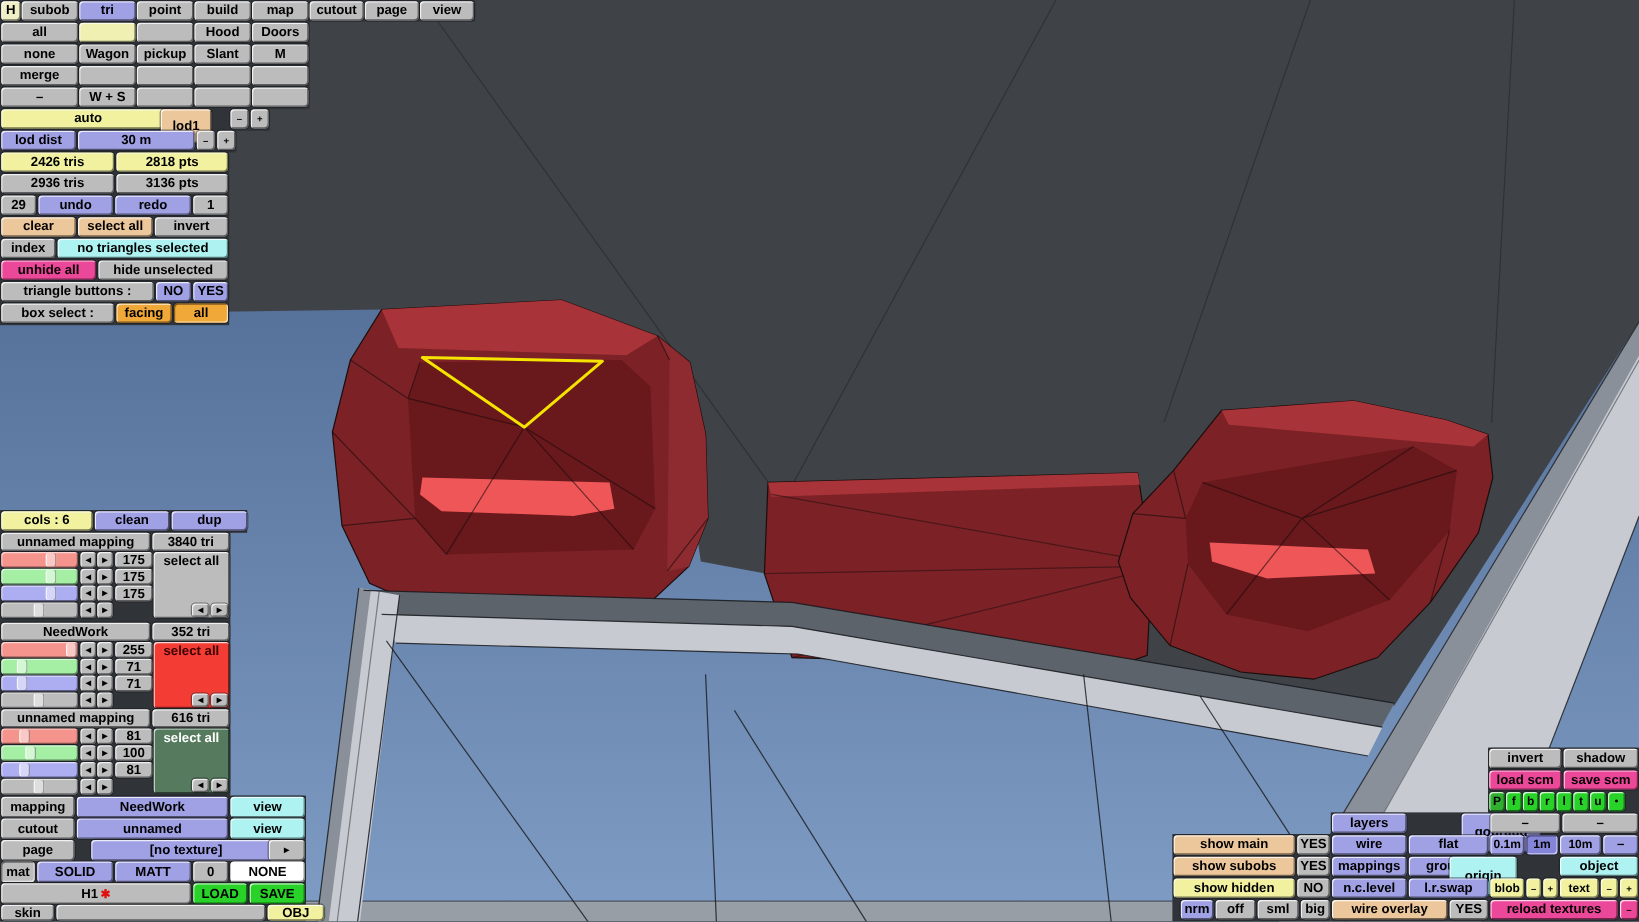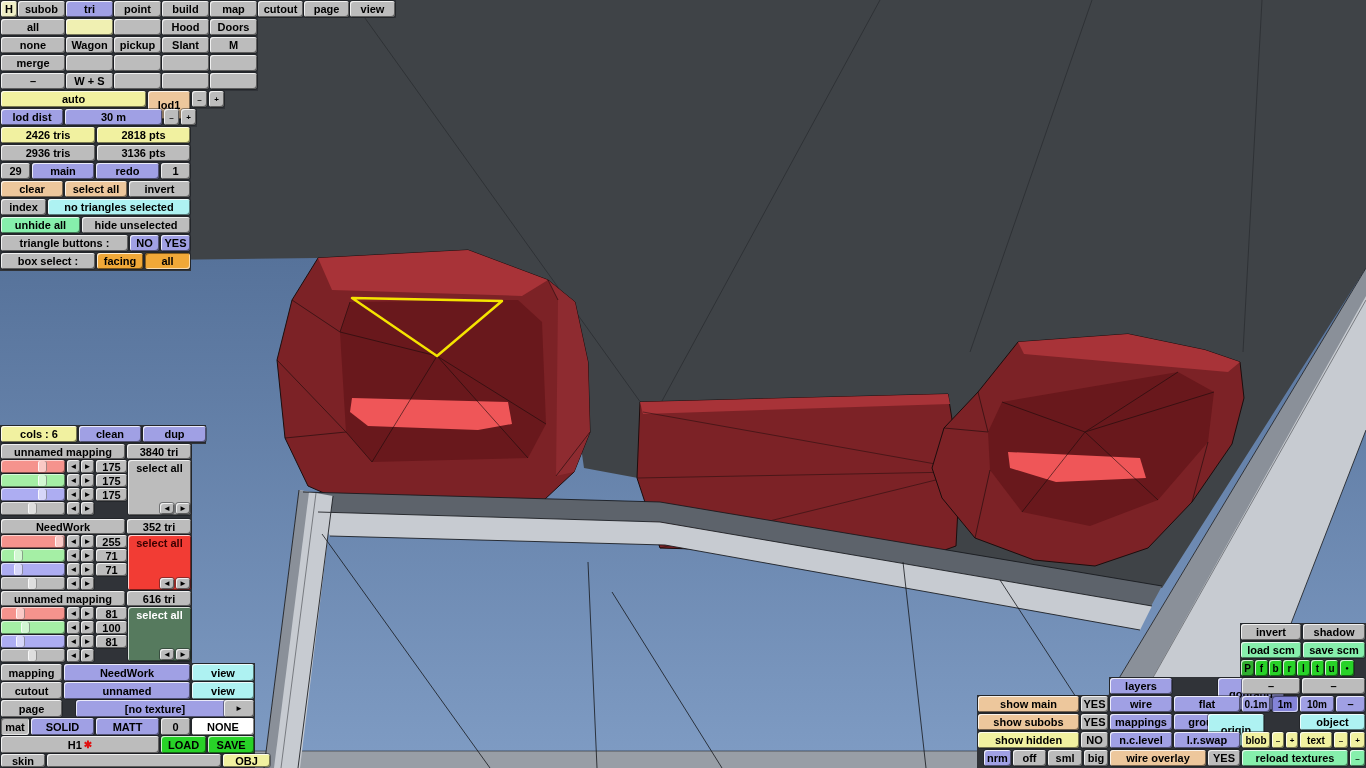--- a/index.html
+++ b/index.html
@@ -10,21 +10,21 @@
   .b{position:absolute;box-sizing:border-box;display:flex;align-items:center;justify-content:center;
      font:bold 11px "Liberation Sans",sans-serif;color:#000;background:#bcbcbc;border-radius:3px;
      box-shadow:inset 1px 1px 0 rgba(255,255,255,.78), inset -1px -1px 0 rgba(0,0,0,.5), 0 0 0 1px rgba(20,22,26,.45);
      white-space:nowrap;overflow:hidden;cursor:default;user-select:none;}
   .sm{font-size:8px;}
   .gy{background:#bcbcbc}
   .pu{background:#a0a0e4}.pud{background:#8484d8}
   .ye{background:#f1f1a0}.yep{background:#efefc6}.yeb{background:#f0f0b2}
   .or{background:#edc79c}.oa{background:#f0a838}
   .cy{background:#aef2f2}
-  .gn{background:#86efac}.gb{background:#28d228}.gbd{background:#2fae2f}
+  .gn{background:#ec4899}.gb{background:#28d228}.gbd{background:#2fae2f}
   .rd{background:#f23c34;color:#3a0000}
   .dgn{background:#567a5e;color:#fff}
   .wh{background:#ffffff}
   .pr{box-shadow:inset -1px -1px 0 rgba(255,255,255,.6), inset 1px 1px 0 rgba(0,0,0,.45), 0 0 0 1px rgba(20,22,26,.45);}
   .lane{position:absolute;border-radius:3px;box-shadow:inset 1px 1px 0 rgba(255,255,255,.6), inset -1px -1px 0 rgba(0,0,0,.45), 0 0 0 1px rgba(20,22,26,.45);}
   .lr{background:#f5938d}.lg{background:#a5efa5}.lb{background:#adadf2}.lgr{background:#bcbcbc}
   .hd{position:absolute;top:1px;bottom:1px;width:9px;border-radius:2px;background:rgba(255,255,255,.5);
       box-shadow:inset 1px 0 0 rgba(255,255,255,.8), inset -1px 0 0 rgba(0,0,0,.35);}
   .tall{flex-direction:column;justify-content:flex-start;padding-top:2px;}
   .star{color:#e01010;margin-left:2px;font-size:10px;}
@@ -177,36 +177,36 @@
   <div class="b gy" style="left:162px;top:55px;width:47px;height:16px"></div>
   <div class="b gy" style="left:210px;top:55px;width:47px;height:16px"></div>
 
   <div class="b gy" style="left:1px;top:73px;width:64px;height:16px">–</div>
   <div class="b gy" style="left:66px;top:73px;width:47px;height:16px">W + S</div>
   <div class="b gy" style="left:114px;top:73px;width:47px;height:16px"></div>
   <div class="b gy" style="left:162px;top:73px;width:47px;height:16px"></div>
   <div class="b gy" style="left:210px;top:73px;width:47px;height:16px"></div>
 
   <div class="b ye" style="left:1px;top:91px;width:145px;height:16px">auto</div>
-  <div class="b or" style="left:148px;top:91px;width:42px;height:28px">lod1</div>
+  <div class="b or" style="left:134px;top:91px;width:42px;height:28px">lod1</div>
   <div class="b gy sm" style="left:192px;top:91px;width:15px;height:16px">–</div>
   <div class="b gy sm" style="left:209px;top:91px;width:15px;height:16px">+</div>
 
   <div class="b pu" style="left:1px;top:109px;width:62px;height:16px">lod dist</div>
   <div class="b pu" style="left:65px;top:109px;width:97px;height:16px">30 m</div>
   <div class="b gy sm" style="left:164px;top:109px;width:15px;height:16px">–</div>
   <div class="b gy sm" style="left:181px;top:109px;width:15px;height:16px">+</div>
 
   <div class="b ye" style="left:1px;top:127px;width:94px;height:16px">2426 tris</div>
   <div class="b ye" style="left:97px;top:127px;width:93px;height:16px">2818 pts</div>
   <div class="b gy" style="left:1px;top:145px;width:94px;height:16px">2936 tris</div>
   <div class="b gy" style="left:97px;top:145px;width:93px;height:16px">3136 pts</div>
 
   <div class="b gy" style="left:1px;top:163px;width:29px;height:16px">29</div>
-  <div class="b pu" style="left:32px;top:163px;width:62px;height:16px">main</div>
+  <div class="b pu" style="left:32px;top:163px;width:62px;height:16px">undo</div>
   <div class="b pu" style="left:96px;top:163px;width:63px;height:16px">redo</div>
   <div class="b gy" style="left:161px;top:163px;width:29px;height:16px">1</div>
 
   <div class="b or" style="left:1px;top:181px;width:62px;height:16px">clear</div>
   <div class="b or" style="left:65px;top:181px;width:62px;height:16px">select all</div>
   <div class="b gy" style="left:129px;top:181px;width:61px;height:16px">invert</div>
 
   <div class="b gy" style="left:1px;top:199px;width:45px;height:16px">index</div>
   <div class="b cy" style="left:48px;top:199px;width:142px;height:16px">no triangles selected</div>
 

